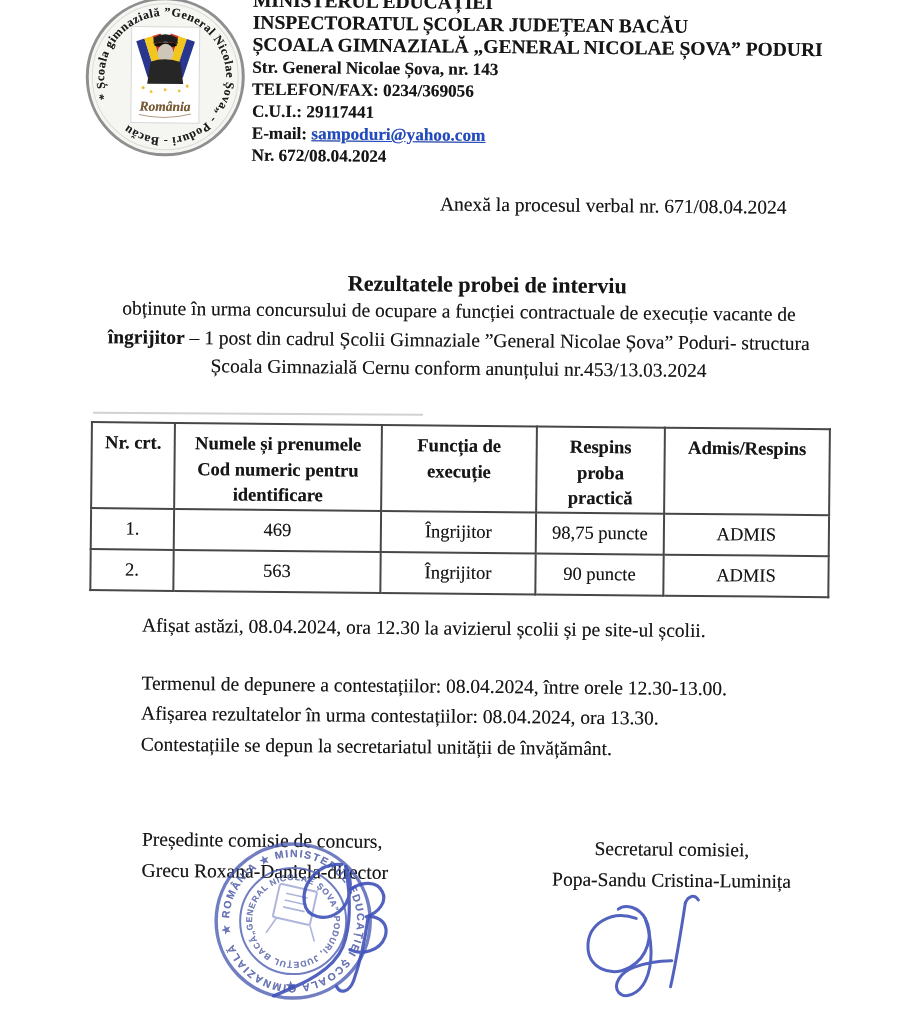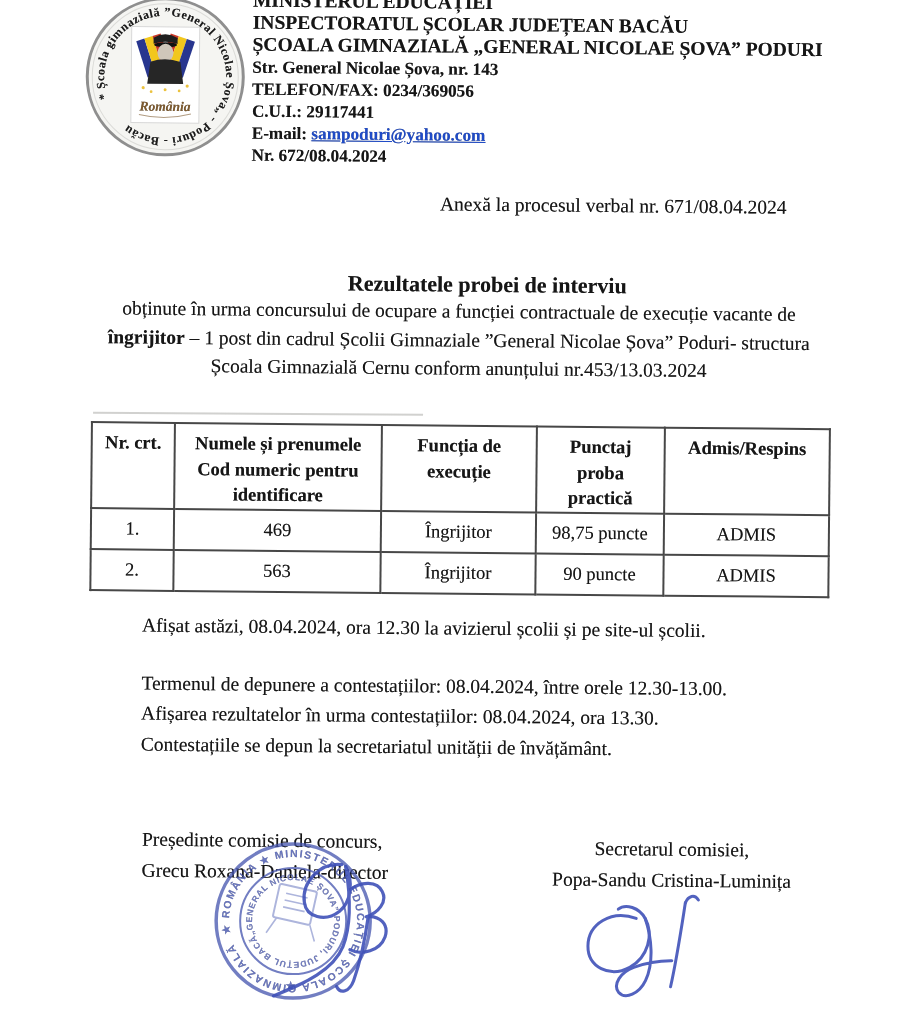--- a/index.html
+++ b/index.html
@@ -133,21 +133,21 @@
       <col style="width:128px">
           <col style="width:165px">
     </colgroup>
     <thead>
       <tr>
         <th>Nr. crt.</th>
         <th>Numele și prenumele
 Cod numeric pentru identificare</th>
         <th>Funcția de
 execuție</th>
-        <th>Punctaj
+        <th>Respins
 proba
 practică</th>
         <th>Admis/Respins</th>
       </tr>
     </thead>
     <tbody>
       <tr>
         <td>1.</td>
         <td>469</td>
         <td>Îngrijitor</td>

